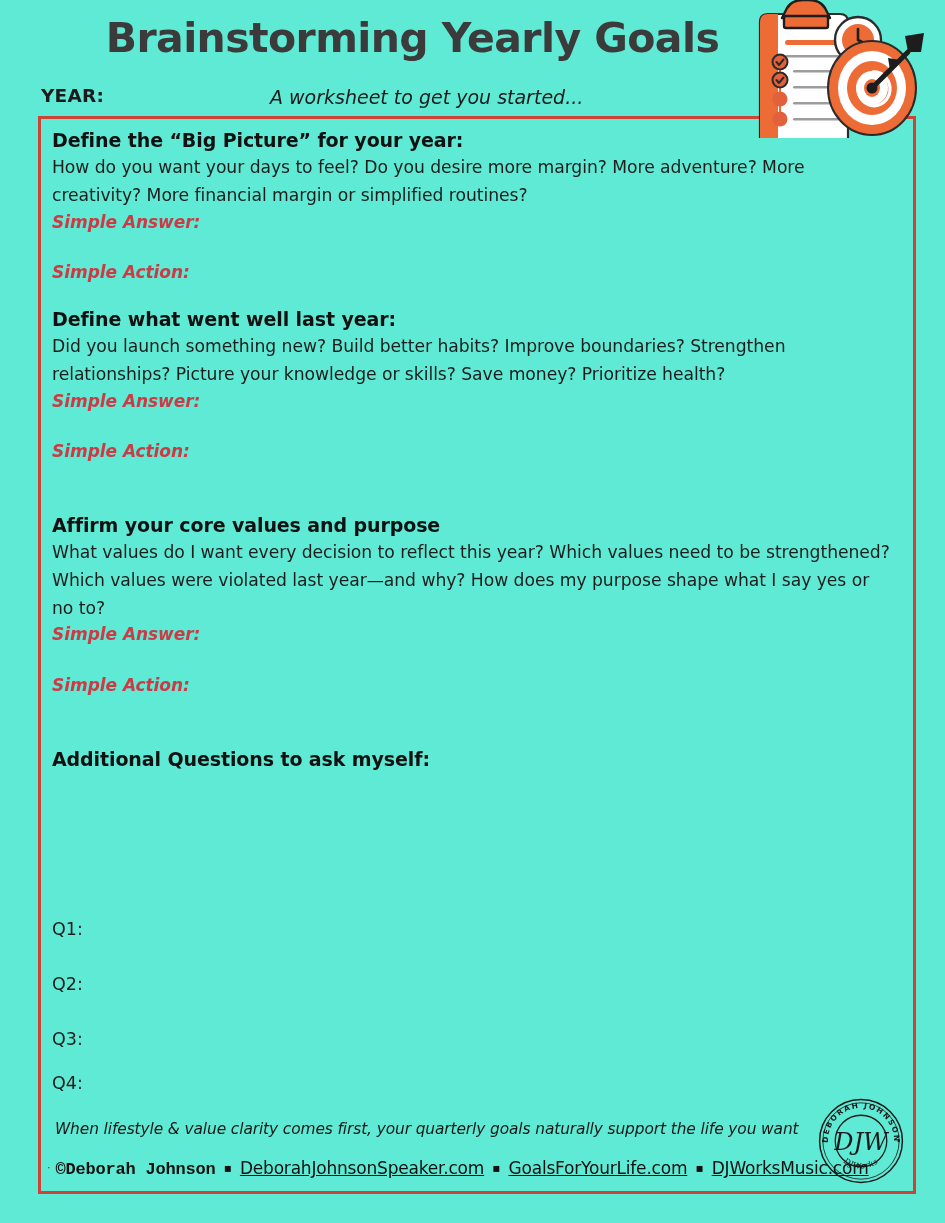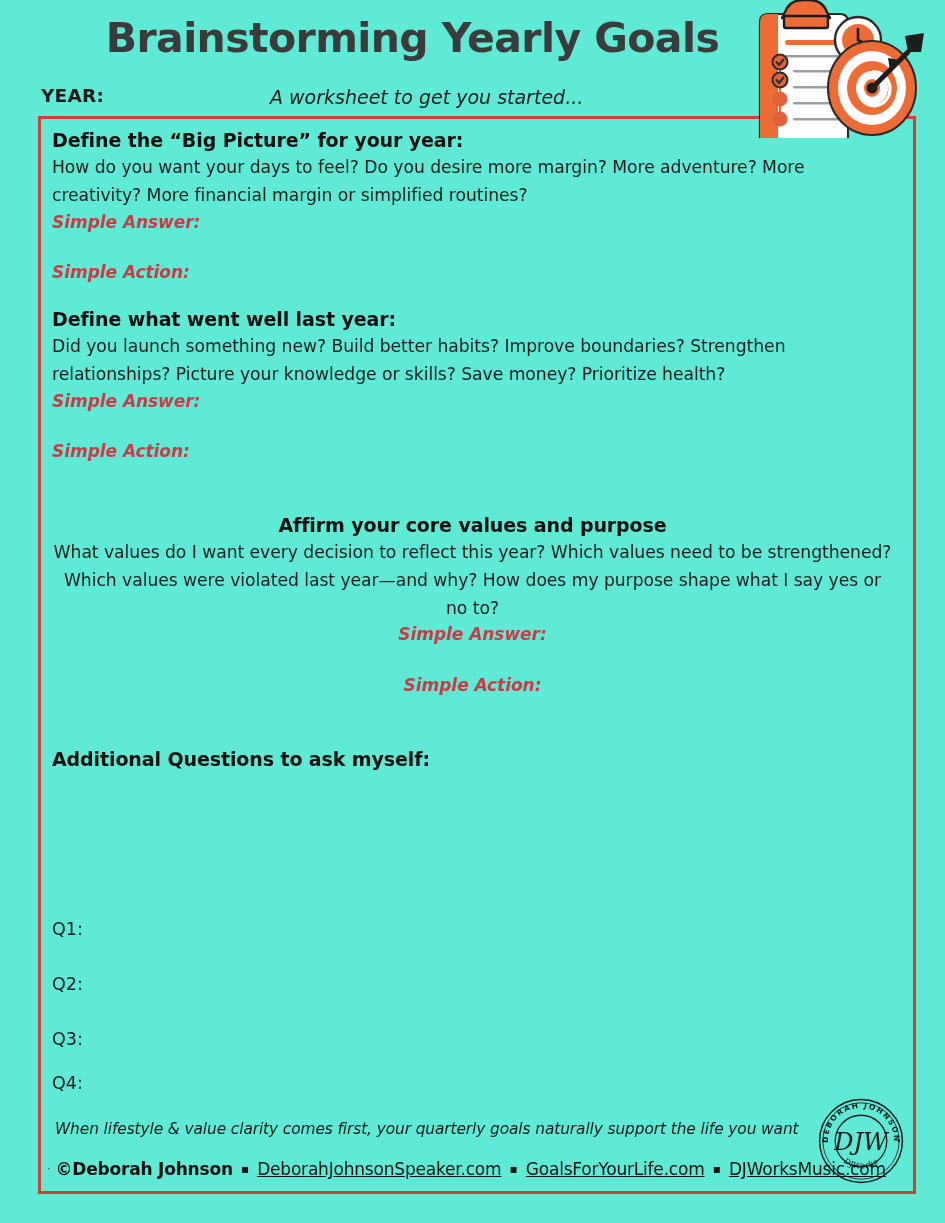--- a/index.html
+++ b/index.html
@@ -146,20 +146,21 @@
   }
 
   .footer-credit .lead-dot {
     font-size: 11px;
     vertical-align: 3px;
     color: #444;
   }
 
   .footer-credit .owner {
     font-weight: bold;
+    font-family: Liberation Mono, monospace;
   }
 
   .footer-credit .sep {
     font-size: 12px;
     vertical-align: 2px;
     padding: 0 3px;
   }
 
   .footer-credit .link {
     text-decoration: underline;
@@ -244,21 +245,21 @@
       </div>
 
       <div class="sec-block" style="margin-top:21px;">
         <div class="sec-heading">Define what went well last year:</div>
         <div class="sec-body">Did you launch something new? Build better habits? Improve boundaries? Strengthen relationships? Picture your knowledge or skills? Save money? Prioritize health?</div>
         <div class="prompt">Simple Answer:</div>
         <div class="gap-answer"></div>
         <div class="prompt">Simple Action:</div>
       </div>
 
-      <div class="sec-block" style="margin-top:48px;text-align:center;">
+      <div class="sec-block" style="margin-top:48px;">
         <div class="sec-heading">Affirm your core values and purpose</div>
         <div class="sec-body">What values do I want every decision to reflect this year?  Which values need to be strengthened? Which values were violated last year—and why?  How does my purpose shape what I say yes or no to?</div>
         <div class="prompt">Simple Answer:</div>
         <div class="gap-answer"></div>
         <div class="prompt">Simple Action:</div>
       </div>
 
       <div class="sec-block" style="margin-top:48px;">
         <div class="sec-heading">Additional Questions to ask myself:</div>
         <div style="height:140px;"></div>

